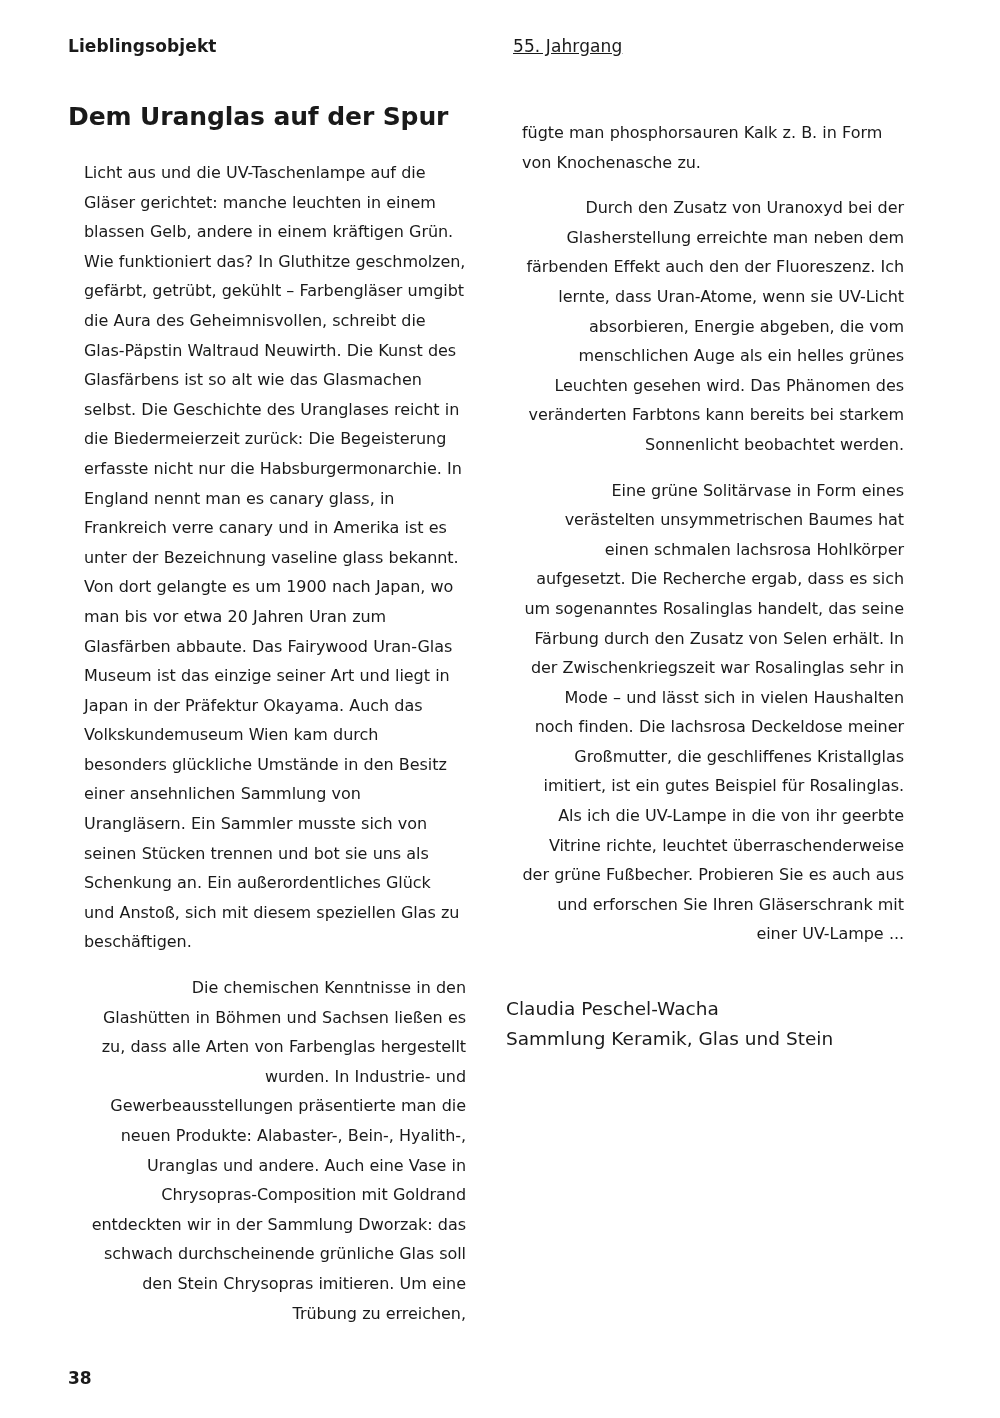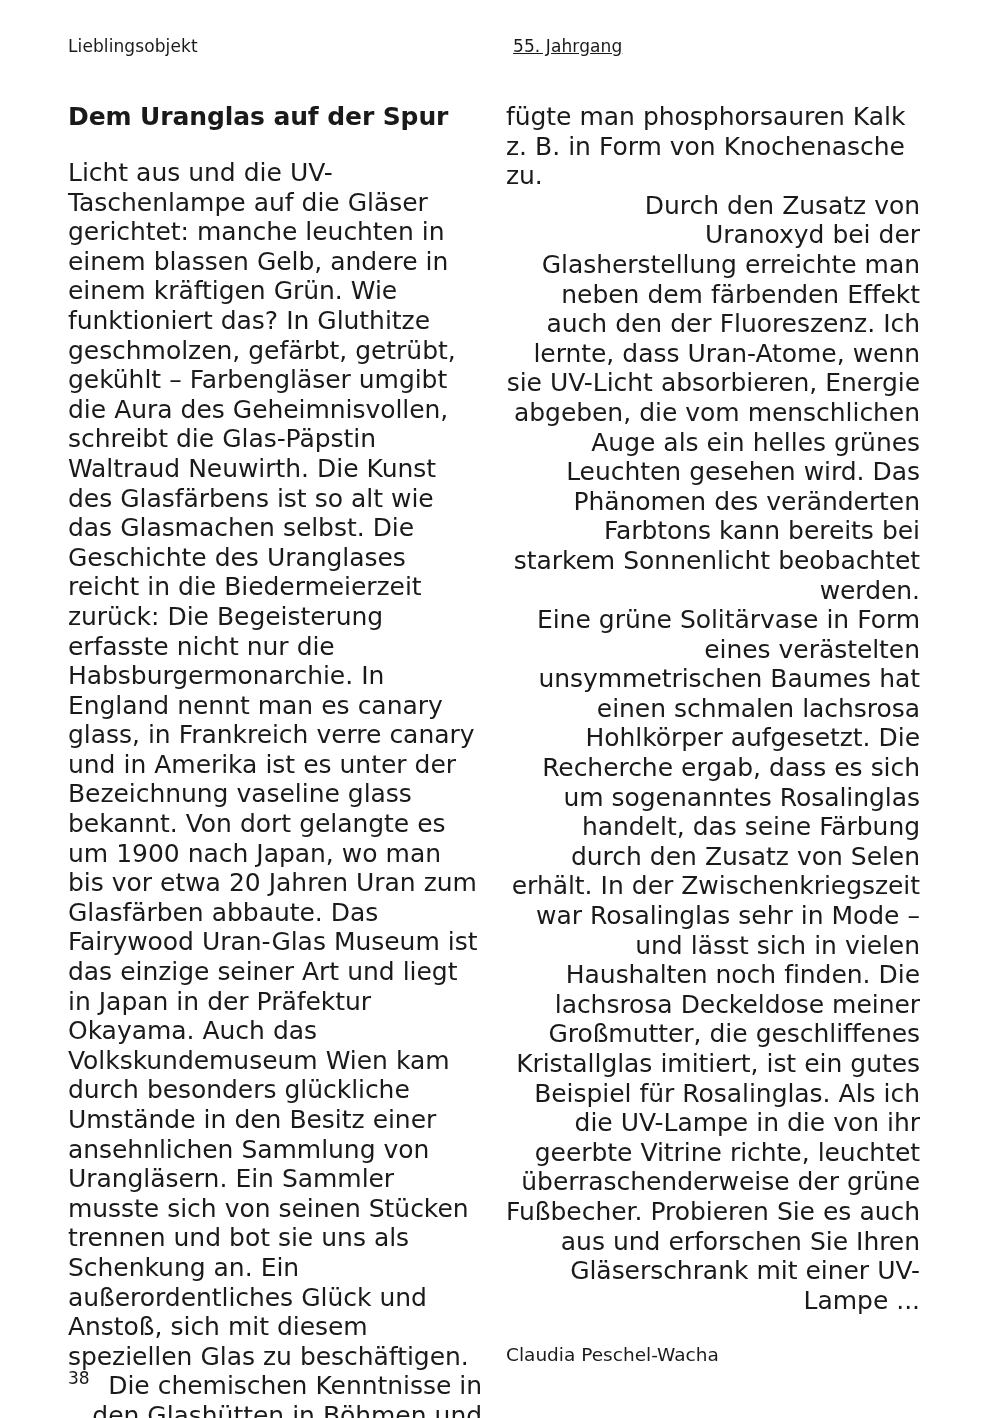--- a/index.html
+++ b/index.html
@@ -23,21 +23,21 @@
   }
   .running-head {
     display: flex;
     align-items: baseline;
     font-size: 17px;
     letter-spacing: 0.1px;
     margin-bottom: 44px;
     height: 22px;
   }
   .running-head .rh-left {
-    font-weight: normal;
+    font-weight: bold;
     width: 445px;
     flex: 0 0 445px;
   }
   .running-head .rh-right {
     font-weight: normal;
     text-decoration: underline;
   }
   .columns {
     display: flex;
     gap: 24px;
@@ -48,45 +48,45 @@
     flex: 0 0 414px;
   }
   h1.article-title {
     font-size: 25px;
     font-weight: bold;
     line-height: 1.2;
     margin: 0 0 26px 0;
     letter-spacing: -0.1px;
   }
   p.body-par {
-    font-size: 25px;
+    font-size: 16px;
     line-height: 29.6px;
-    margin: 0;
+    margin: 16px;
     letter-spacing: -0.05px;
     word-spacing: 0.2px;
     hyphens: none;
   }
   p.body-par.indent {
     text-indent: 24px;
     text-align: right;
   }
   .col-right p.body-par.first {
     text-indent: 0;
   }
   .signature {
     font-size: 18.5px;
     line-height: 29.6px;
-    margin-top: 25px;
+    margin-top: 45px;
   }
   .page-number {
     position: absolute;
     left: 68px;
     bottom: 30px;
     font-size: 17px;
-    font-weight: normal;
+    font-weight: bold;
   }
 </style>
 </head>
 <body>
 
 <div class="page">
 
   <div class="running-head">
     <span class="rh-left">Lieblingsobjekt</span>
     <span class="rh-right">55. Jahrgang</span>
@@ -99,20 +99,21 @@
       <p class="body-par">Licht aus und die UV-Taschenlampe auf die Gläser gerichtet: manche leuchten in einem blassen Gelb, andere in einem kräftigen Grün. Wie funktioniert das? In Gluthitze geschmolzen, gefärbt, getrübt, gekühlt – Farbengläser umgibt die Aura des Geheimnisvollen, schreibt die Glas-Päpstin Waltraud Neuwirth. Die Kunst des Glasfärbens ist so alt wie das Glasmachen selbst. Die Geschichte des Uranglases reicht in die Biedermeierzeit zurück: Die Begeisterung erfasste nicht nur die Habsburgermonarchie. In England nennt man es canary glass, in Frankreich verre canary und in Amerika ist es unter der Bezeichnung vaseline glass bekannt. Von dort gelangte es um 1900 nach Japan, wo man bis vor etwa 20 Jahren Uran zum Glasfärben abbaute. Das Fairywood Uran-Glas Museum ist das einzige seiner Art und liegt in Japan in der Präfektur Okayama. Auch das Volkskundemuseum Wien kam durch besonders glückliche Umstände in den Besitz einer ansehnlichen Sammlung von Urangläsern. Ein Sammler musste sich von seinen Stücken trennen und bot sie uns als Schenkung an. Ein außerordentliches Glück und Anstoß, sich mit diesem speziellen Glas zu beschäftigen.</p>
       <p class="body-par indent">Die chemischen Kenntnisse in den Glashütten in Böhmen und Sachsen ließen es zu, dass alle Arten von Farbenglas hergestellt wurden. In Industrie- und Gewerbeausstellungen präsentierte man die neuen Produkte: Alabaster-, Bein-, Hyalith-, Uranglas und andere. Auch eine Vase in Chrysopras-Composition mit Goldrand entdeckten wir in der Sammlung Dworzak: das schwach durchscheinende grünliche Glas soll den Stein Chrysopras imitieren. Um eine Trübung zu erreichen,</p>
     </div>
 
     <div class="col col-right">
       <p class="body-par first">fügte man phosphorsauren Kalk z. B. in Form von Knochenasche zu.</p>
       <p class="body-par indent">Durch den Zusatz von Uranoxyd bei der Glasherstellung erreichte man neben dem färbenden Effekt auch den der Fluoreszenz. Ich lernte, dass Uran-Atome, wenn sie UV-Licht absorbieren, Energie abgeben, die vom menschlichen Auge als ein helles grünes Leuchten gesehen wird. Das Phänomen des veränderten Farbtons kann bereits bei starkem Sonnenlicht beobachtet werden.</p>
       <p class="body-par indent">Eine grüne Solitärvase in Form eines verästelten unsymmetrischen Baumes hat einen schmalen lachsrosa Hohlkörper aufgesetzt. Die Recherche ergab, dass es sich um sogenanntes Rosalinglas handelt, das seine Färbung durch den Zusatz von Selen erhält. In der Zwischenkriegszeit war Rosalinglas sehr in Mode – und lässt sich in vielen Haushalten noch finden. Die lachsrosa Deckeldose meiner Großmutter, die geschliffenes Kristallglas imitiert, ist ein gutes Beispiel für Rosalinglas. Als ich die UV-Lampe in die von ihr geerbte Vitrine richte, leuchtet überraschenderweise der grüne Fußbecher. Probieren Sie es auch aus und erforschen Sie Ihren Gläserschrank mit einer UV-Lampe ...</p>
       <div class="signature">
         <div>Claudia Peschel-Wacha</div>
+        <div>Sammlung Keramik, Glas und Stein</div>
       </div>
     </div>
 
   </div>
 
   <div class="page-number">38</div>
 
 </div>
 
 </body></html>

